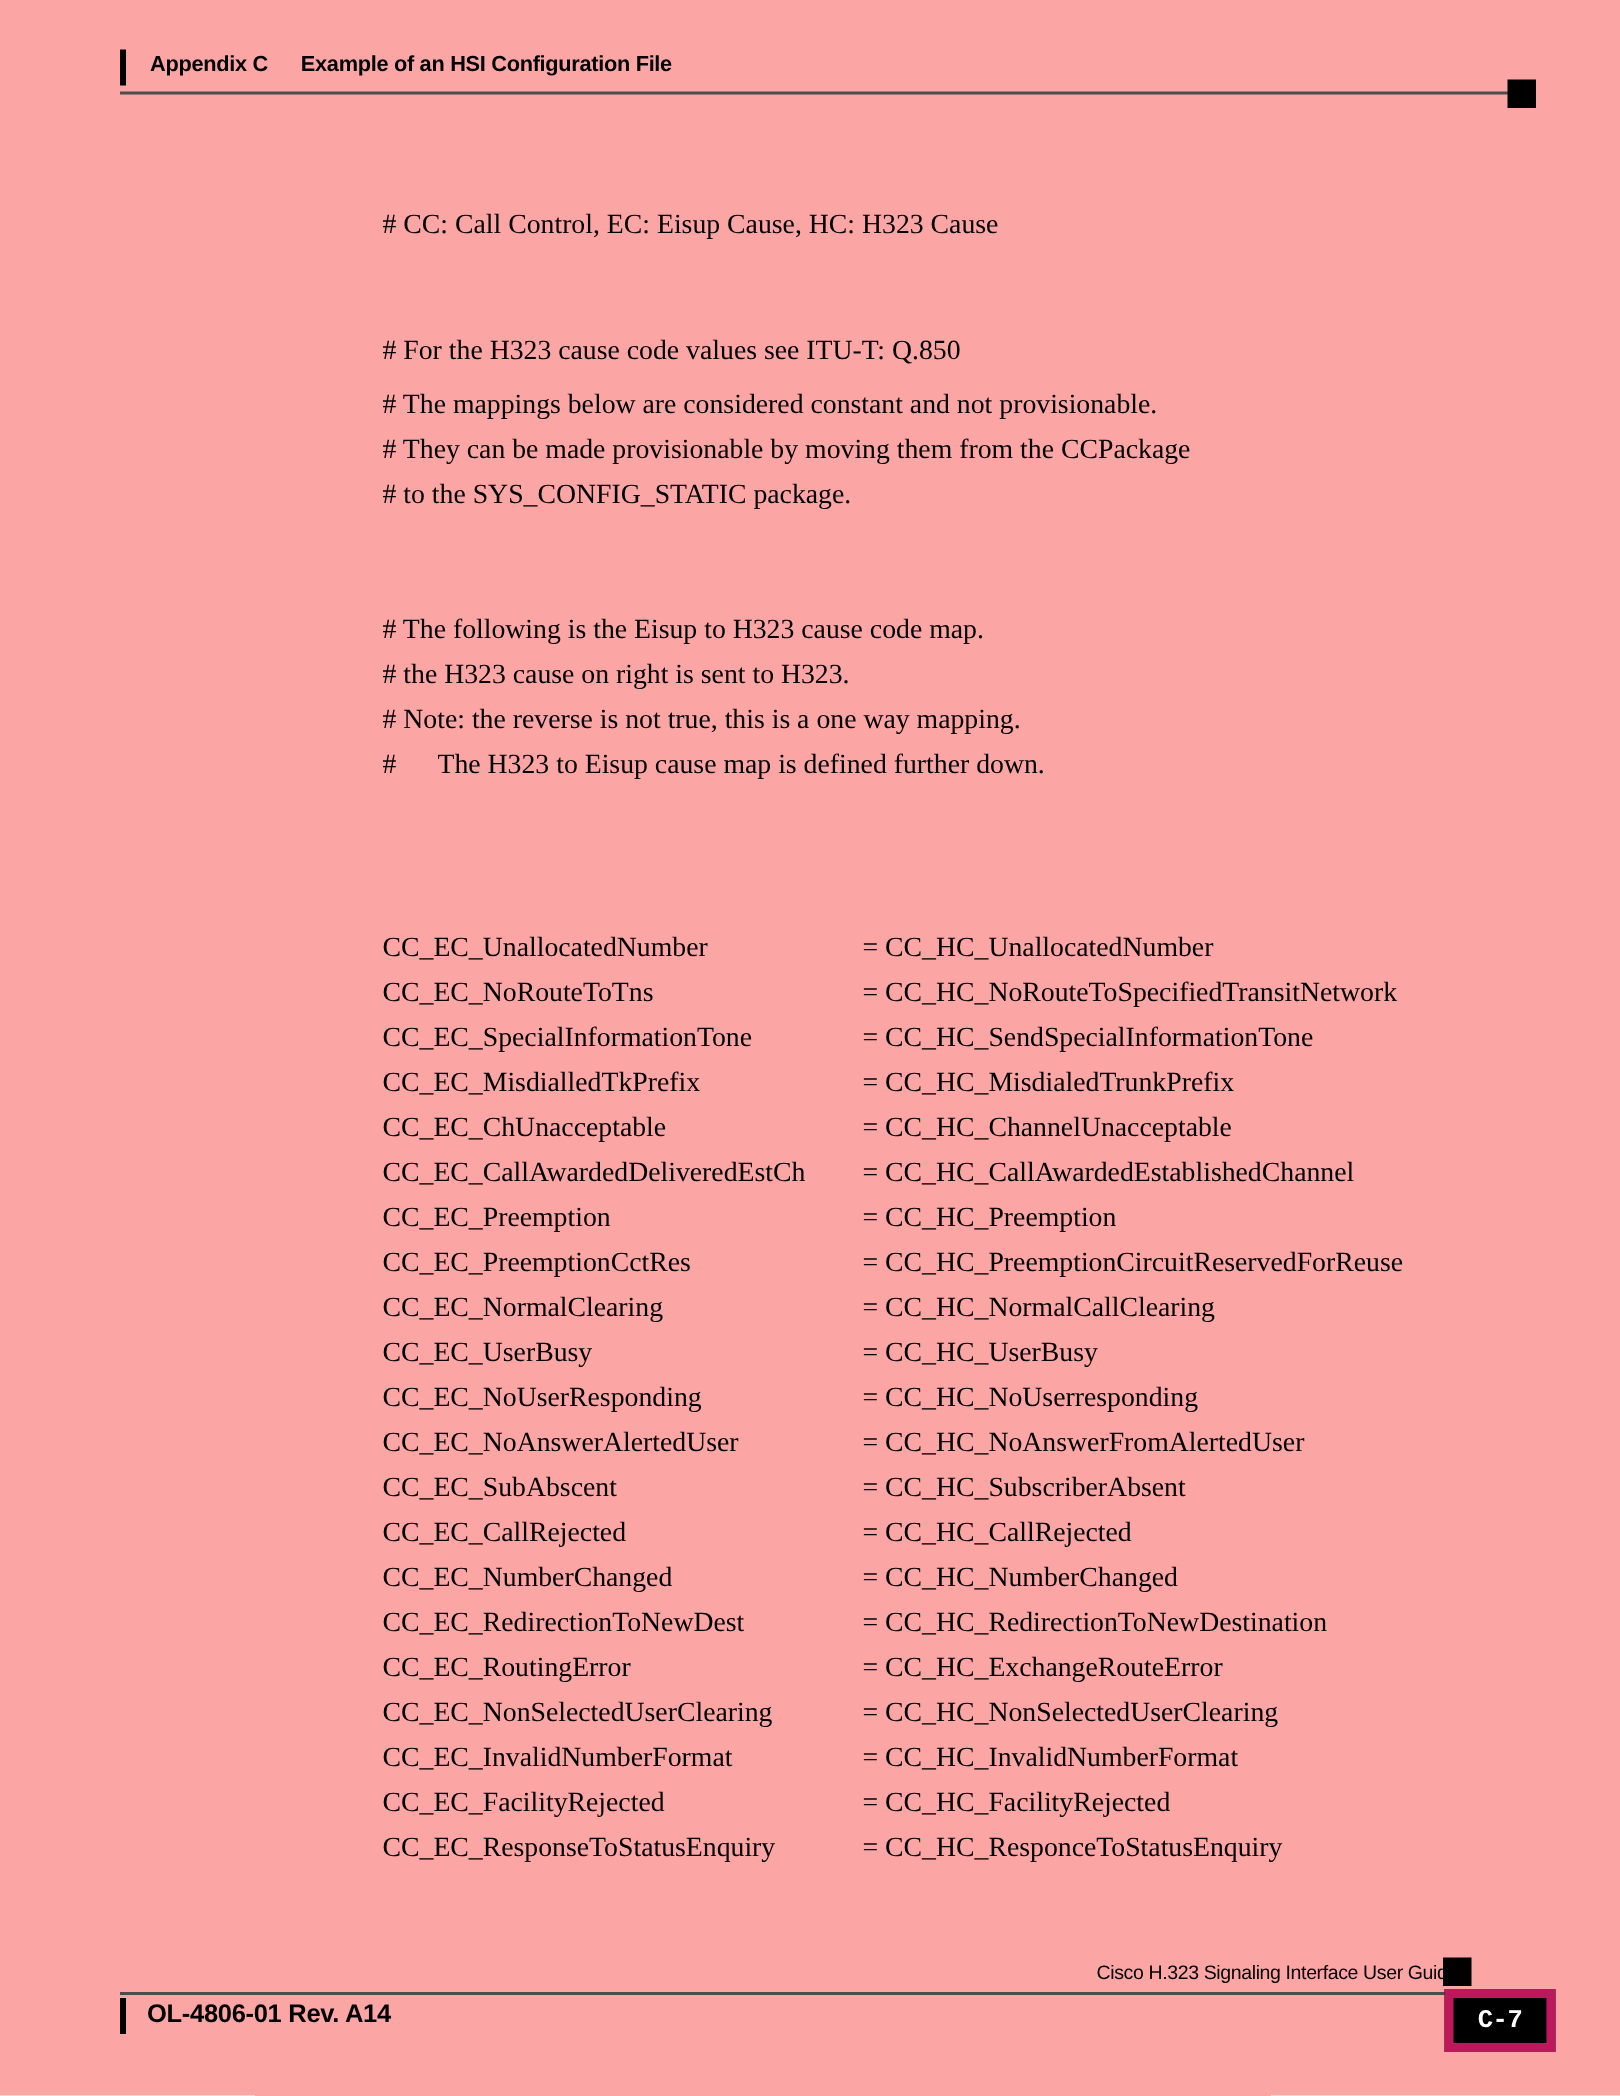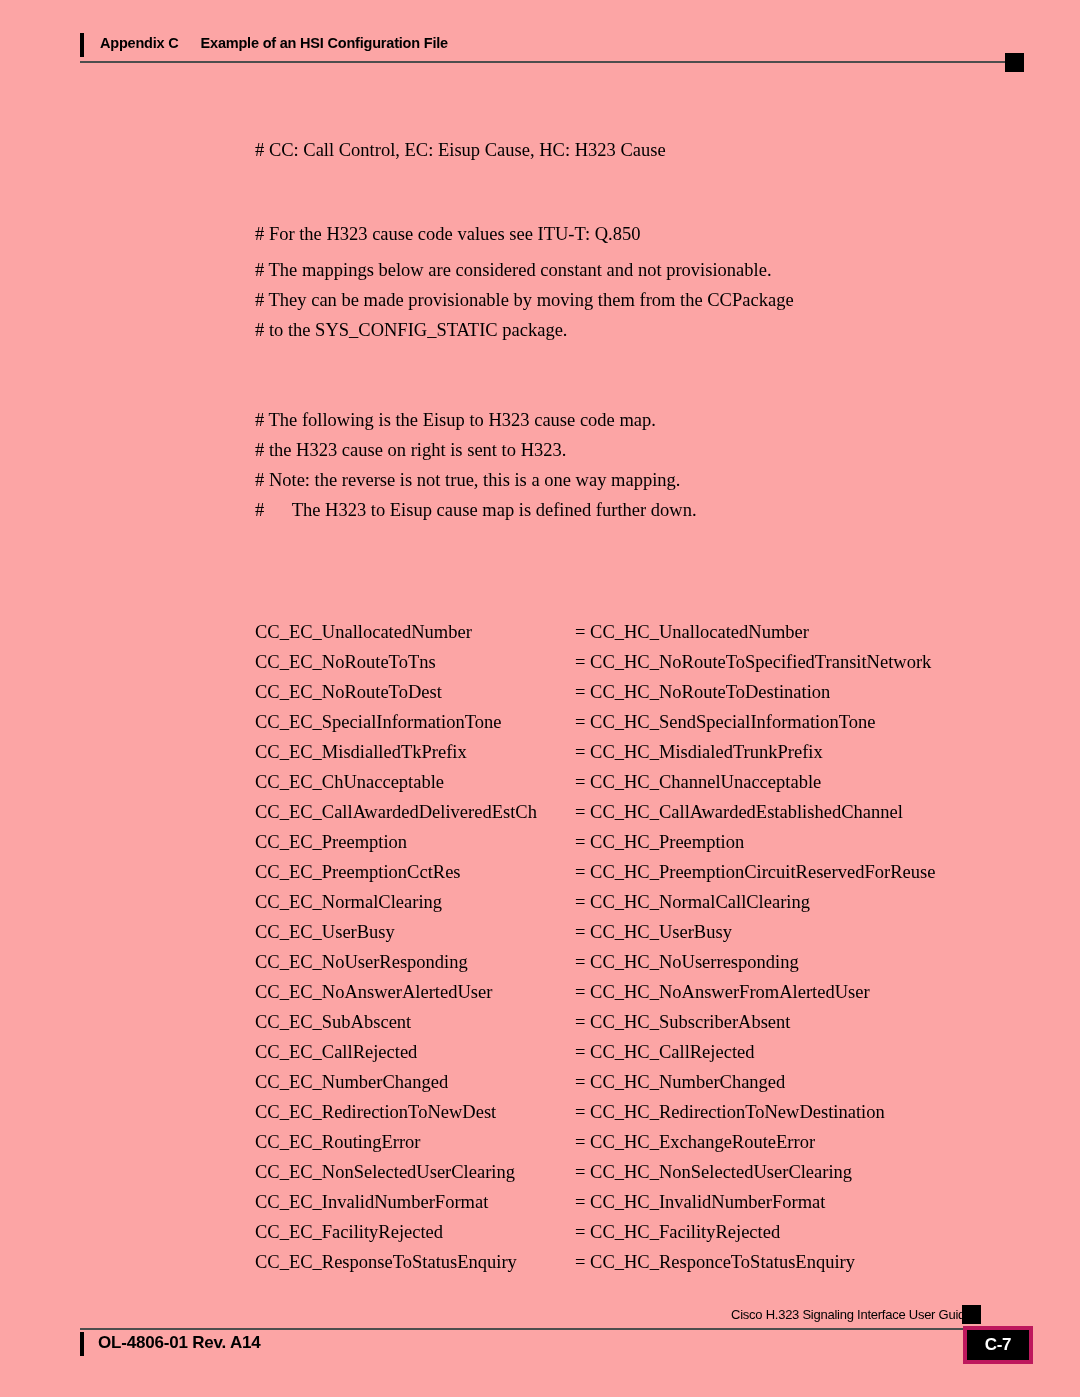--- a/index.html
+++ b/index.html
@@ -164,23 +164,23 @@
     white-space: nowrap;
     line-height: 20px;
   }
   .footer-pagebox {
     position: absolute;
     left: 963px;
     top: 30px;
     width: 62px;
     height: 30px;
     background: #000000;
-    border: 4px solid #be185d;
+    border: 6px solid #be185d;
     color: #ffffff;
-    font-family: Liberation Sans, sans-serif;
+    font-family: Liberation Mono, monospace;
     font-weight: bold;
     font-size: 17px;
     letter-spacing: -0.3px;
     display: flex;
     align-items: center;
     justify-content: center;
   }
 </style>
 </head>
 <body>
@@ -219,24 +219,20 @@
 
     <table class="map-table">
       <tbody>
           <tr>
             <td class="col-left">CC_EC_UnallocatedNumber</td>
             <td class="col-right">= CC_HC_UnallocatedNumber</td>
           </tr>
           <tr>
             <td class="col-left">CC_EC_NoRouteToTns</td>
             <td class="col-right">= CC_HC_NoRouteToSpecifiedTransitNetwork</td>
-          </tr>
-          <tr>
-            <td class="col-left">CC_EC_NoRouteToDest</td>
-            <td class="col-right">= CC_HC_NoRouteToDestination</td>
           </tr>
           <tr>
             <td class="col-left">CC_EC_SpecialInformationTone</td>
             <td class="col-right">= CC_HC_SendSpecialInformationTone</td>
           </tr>
           <tr>
             <td class="col-left">CC_EC_MisdialledTkPrefix</td>
             <td class="col-right">= CC_HC_MisdialedTrunkPrefix</td>
           </tr>
           <tr>

